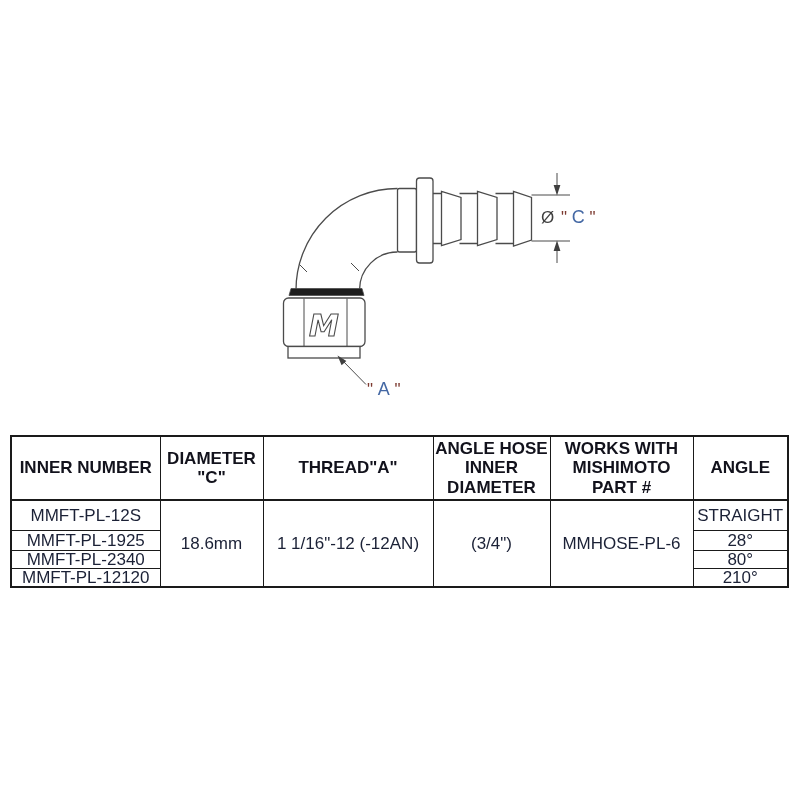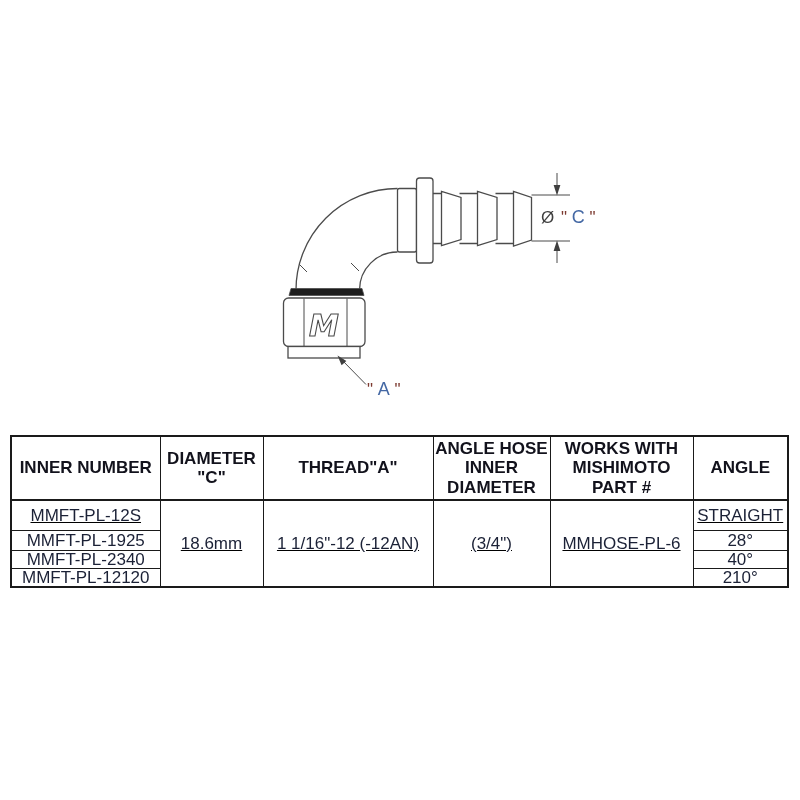--- a/index.html
+++ b/index.html
@@ -18,21 +18,21 @@
     padding:0;margin:0;text-align:center;vertical-align:middle;
     color:var(--table-text,#1b2136);
     font-size:17px;line-height:1;overflow:hidden;
   }
   .spec-table thead th{
     font-weight:bold;line-height:1.14;white-space:pre-line;
     border-bottom:2px solid var(--table-border,#1a1a1a);
     color:var(--header-text,#12121c);
   }
   tr.hrow{height:64px;}
-  tr.r0{height:30px;text-decoration:underline;}
+  tr.r0{height:30px;}
   tr.r1{height:20px;}
   tr.r2{height:15px;}
   tr.r3{height:16px;}
   .lineart{stroke:var(--drawing-line,#4b4b4b);fill:none;stroke-width:1.3;}
   .lineart-thin{stroke:var(--drawing-line,#4b4b4b);fill:none;stroke-width:1;}
   .white-fill{fill:#ffffff;}
   .dim-symbol{fill:var(--dim-symbol,#3f3f3f);}
   .label-letter{fill:var(--label-letter,#4468a4);}
   .label-quote{fill:var(--label-quote,#7d3a30);}
   .arrowhead{fill:#3f3f3f;stroke:none;}
@@ -127,21 +127,21 @@
         <td rowspan="4">(3/4")</td>
         <td rowspan="4">MMHOSE-PL-6</td>
         <td>STRAIGHT</td>
       </tr>
       <tr class="r1">
         <td>MMFT-PL-1925</td>
         <td>28°</td>
       </tr>
       <tr class="r2">
         <td>MMFT-PL-2340</td>
-        <td>40°</td>
+        <td>80°</td>
       </tr>
       <tr class="r3">
         <td>MMFT-PL-12120</td>
         <td>210°</td>
       </tr>
     </tbody>
   </table>
 
 </div>
 

